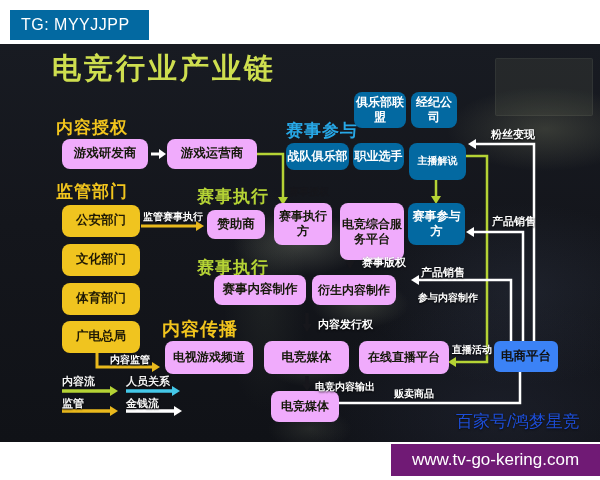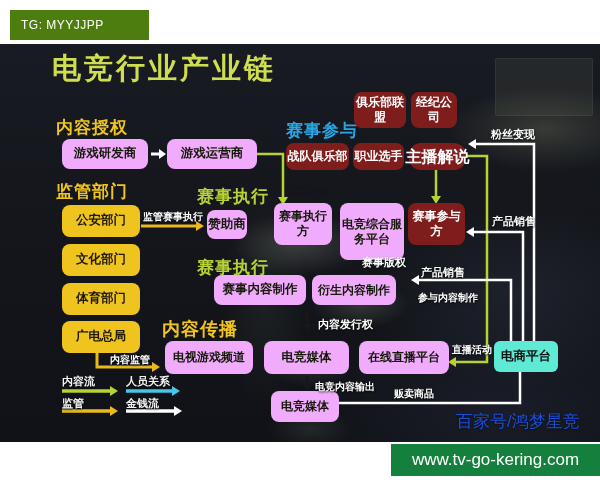--- a/index.html
+++ b/index.html
@@ -5,21 +5,21 @@
   html,body{margin:0;padding:0;}
   body{
     width:600px;height:480px;position:relative;overflow:hidden;
     background:#ffffff;
     font-family:"Liberation Sans","DejaVu Sans",sans-serif;
   }
   .abs{position:absolute;}
   
   .tg-badge{
     left:10px;top:10px;width:128px;height:30px;
-    background:#4d7c0f;color:#fff;font-size:12px;
+    background:#0369a1;color:#fff;font-size:16px;
     display:flex;align-items:center;padding-left:11px;
     letter-spacing:.5px;
   }
   
   .photo{
     left:0;top:44px;width:600px;height:398px;
     background:
       radial-gradient(ellipse 140px 60px at 545px 85px, rgba(125,128,100,.32), transparent 70%),
       radial-gradient(ellipse 95px 45px at 300px 200px, rgba(150,155,135,.30), transparent 70%),
       radial-gradient(ellipse 70px 35px at 360px 260px, rgba(150,155,130,.26), transparent 70%),
@@ -43,34 +43,34 @@
   .h-yellow{color:#f2c51d;}
   .h-green{color:#b5d335;}
   .h-blue{color:#27a7e6;}
   .node{
     display:flex;align-items:center;justify-content:center;text-align:center;
     border-radius:8px;font-weight:bold;color:#15190a;
     font-size:12.5px;line-height:1.25;padding:1px 2px;box-sizing:border-box;
   }
   .green{background:#f0abfc;}
   .yellow{background:#f0c41f;color:#201a05;}
-  .blue{background:#7f1d1d;color:#ffffff;}
-  .whitebox{background:#5eead4;color:#111;border-radius:6px;}
+  .blue{background:#0369a1;color:#ffffff;}
+  .whitebox{background:#3b82f6;color:#111;border-radius:6px;}
   .single{white-space:nowrap;}
   .elabel{
     color:#ffffff;font-size:10px;font-weight:bold;white-space:nowrap;
     text-shadow:0 1px 2px rgba(0,0,0,.85);
   }
   .elabel.dark{color:#16161b;text-shadow:none;}
   .elabel.md{font-size:11px;}
   .legend-label{color:#f3f3f3;font-size:11px;font-weight:bold;white-space:nowrap;
     text-shadow:0 1px 2px rgba(0,0,0,.8);}
   .watermark{color:#1d4ed8;font-size:17px;white-space:nowrap;text-shadow:0 1px 2px rgba(0,0,0,.6);}
   .footer-bar{
-    left:391px;top:444px;width:209px;height:32px;background:#15803d;
+    left:391px;top:444px;width:209px;height:32px;background:#701a75;
     color:#fff;font-size:17px;display:flex;align-items:center;justify-content:center;
     white-space:nowrap;
   }
   svg.wires{left:0;top:0;width:600px;height:480px;pointer-events:none;}
 </style>
 </head>
 <body>
 
 <div class="abs photo"></div>
 <div class="abs screen-patch"></div>
@@ -164,40 +164,40 @@
 
 <div class="abs heading h-yellow" style="left:56px;top:116px;">内容授权</div>
 <div class="abs heading h-yellow" style="left:56px;top:180px;">监管部门</div>
 <div class="abs heading h-blue" style="left:286px;top:119px;">赛事参与</div>
 <div class="abs heading h-green" style="left:197px;top:185px;">赛事执行</div>
 <div class="abs heading h-green" style="left:197px;top:256px;">赛事执行</div>
 <div class="abs heading h-yellow" style="left:162px;top:317px;font-size:18px;">内容传播</div>
 
 <div class="abs node green single" style="left:62px;top:139px;width:86px;height:30px;">游戏研发商</div>
 <div class="abs node green single" style="left:167px;top:139px;width:90px;height:30px;">游戏运营商</div>
-<div class="abs node green single" style="left:207px;top:210px;width:40px;height:29px;">赞助商</div>
+<div class="abs node green single" style="left:207px;top:210px;width:58px;height:29px;">赞助商</div>
 <div class="abs node green" style="left:274px;top:203px;width:58px;height:42px;font-size:12px;">赛事执行方</div>
 <div class="abs node green" style="left:340px;top:203px;width:64px;height:57px;font-size:12px;">电竞综合服务平台</div>
 <div class="abs node green single" style="left:214px;top:275px;width:92px;height:30px;">赛事内容制作</div>
 <div class="abs node green single" style="left:312px;top:275px;width:84px;height:30px;font-size:12px;">衍生内容制作</div>
 <div class="abs node green single" style="left:165px;top:341px;width:88px;height:33px;font-size:12px;">电视游戏频道</div>
 <div class="abs node green single" style="left:264px;top:341px;width:85px;height:33px;">电竞媒体</div>
 <div class="abs node green single" style="left:359px;top:341px;width:90px;height:33px;font-size:12px;">在线直播平台</div>
 <div class="abs node green single" style="left:271px;top:391px;width:68px;height:31px;font-size:12px;">电竞媒体</div>
 
 <div class="abs node yellow single" style="left:62px;top:205px;width:78px;height:32px;">公安部门</div>
 <div class="abs node yellow single" style="left:62px;top:244px;width:78px;height:32px;">文化部门</div>
 <div class="abs node yellow single" style="left:62px;top:283px;width:78px;height:32px;">体育部门</div>
 <div class="abs node yellow single" style="left:62px;top:321px;width:78px;height:32px;">广电总局</div>
 
 <div class="abs node blue" style="left:354px;top:92px;width:52px;height:36px;font-size:12px;">俱乐部联盟</div>
 <div class="abs node blue" style="left:411px;top:92px;width:46px;height:36px;font-size:12px;">经纪公司</div>
 <div class="abs node blue single" style="left:286px;top:143px;width:63px;height:27px;font-size:12px;">战队俱乐部</div>
 <div class="abs node blue single" style="left:353px;top:143px;width:51px;height:27px;font-size:12px;">职业选手</div>
-<div class="abs node blue single" style="left:409px;top:143px;width:57px;height:27px;font-size:16px;border-radius:12px;">主播解说</div>
+<div class="abs node blue single" style="left:409px;top:143px;width:57px;height:37px;font-size:10px;">主播解说</div>
 <div class="abs node blue" style="left:408px;top:203px;width:57px;height:42px;font-size:12px;">赛事参与方</div>
 
 <div class="abs node whitebox single" style="left:494px;top:341px;width:64px;height:31px;">电商平台</div>
 
 <div class="abs elabel dark" style="left:289px;top:185px;">赛事授权</div>
 <div class="abs elabel" style="left:143px;top:210px;">监管赛事执行</div>
 <div class="abs elabel" style="left:110px;top:353px;">内容监管</div>
 <div class="abs elabel md" style="left:362px;top:255px;">赛事版权</div>
 <div class="abs elabel md" style="left:318px;top:317px;">内容发行权</div>
 <div class="abs elabel" style="left:315px;top:380px;">电竞内容输出</div>

